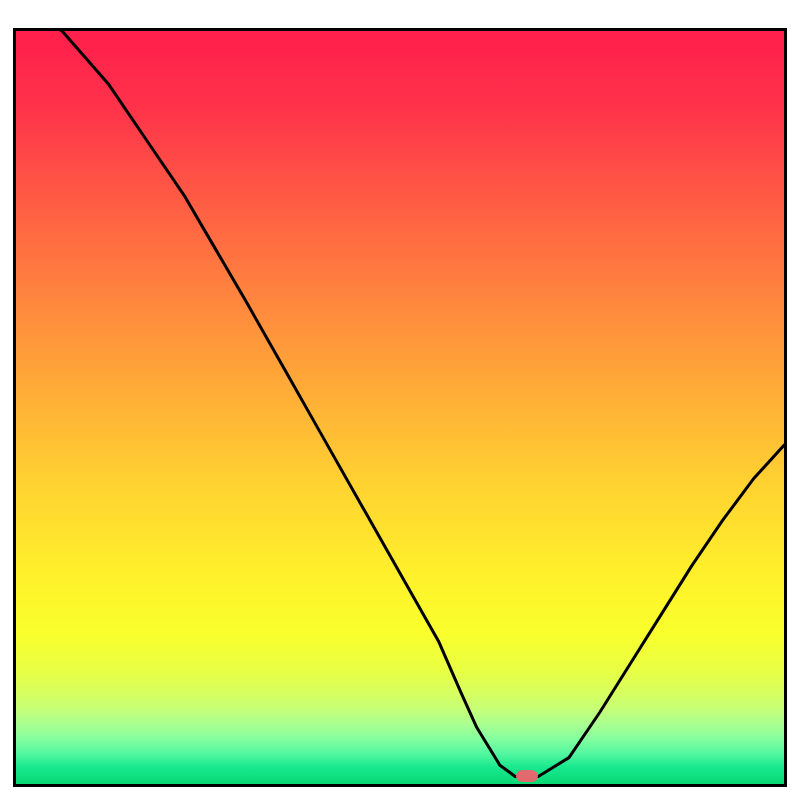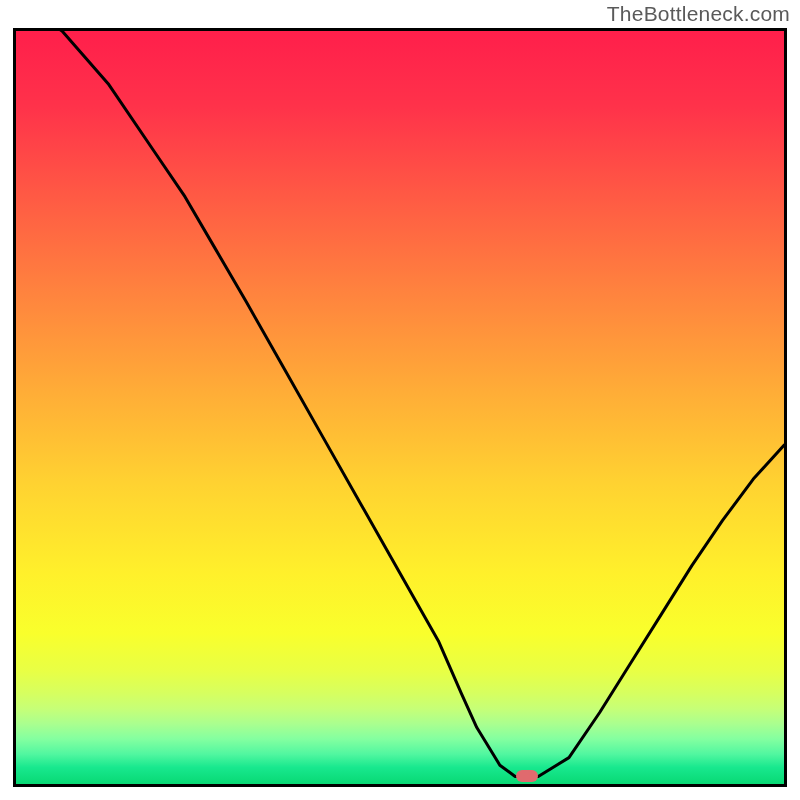--- a/index.html
+++ b/index.html
@@ -47,21 +47,20 @@
     width: 22px;
     height: 12px;
     border-radius: 6px;
     transform: translate(-50%, -50%);
   }
 </style>
 </head>
 <body>
 
 <div class="container">
-  <div class="watermark">TheBottleneck.com</div>
 
   <div class="plot-frame">
     <div class="gradient" id="grad" style="background: linear-gradient(rgb(255, 31, 75) 0%, rgb(255, 50, 74) 10%, rgb(255, 90, 68) 22%, rgb(255, 132, 62) 35%, rgb(255, 173, 55) 48%, rgb(255, 210, 49) 60%, rgb(255, 240, 43) 72%, rgb(249, 255, 44) 80%, rgb(232, 255, 69) 85%, rgb(214, 255, 96) 88%, rgb(198, 255, 119) 90%, rgb(170, 255, 143) 92%, rgb(132, 255, 160) 94%, rgb(82, 247, 160) 96%, rgb(24, 232, 142) 97.8%, rgb(8, 217, 116) 100%);"></div>
     <svg class="curve" id="curve-svg" viewBox="0 0 768 753" preserveAspectRatio="none">
       <path id="curve-path" fill="none" stroke="#000" stroke-width="3" stroke-linejoin="round" stroke-linecap="round" d="M0.00 -30.12 L46.08 0.00 L92.16 52.71 L138.24 120.48 L168.96 165.66 L199.68 218.37 L230.40 271.08 L268.80 338.85 L307.20 406.62 L345.60 474.39 L384.00 542.16 L422.40 609.93 L445.44 662.64 L460.80 696.52 L483.84 734.17 L499.20 745.47 L522.24 745.47 L552.96 726.64 L583.68 681.47 L614.40 632.52 L645.12 583.58 L675.84 534.63 L706.56 489.45 L737.28 448.03 L768.00 414.15"></path>
     </svg>
     <div class="marker" id="marker" style="left: 510.72px; top: 745.47px; background: rgb(224, 106, 110);"></div>
   </div>
 </div>
 

